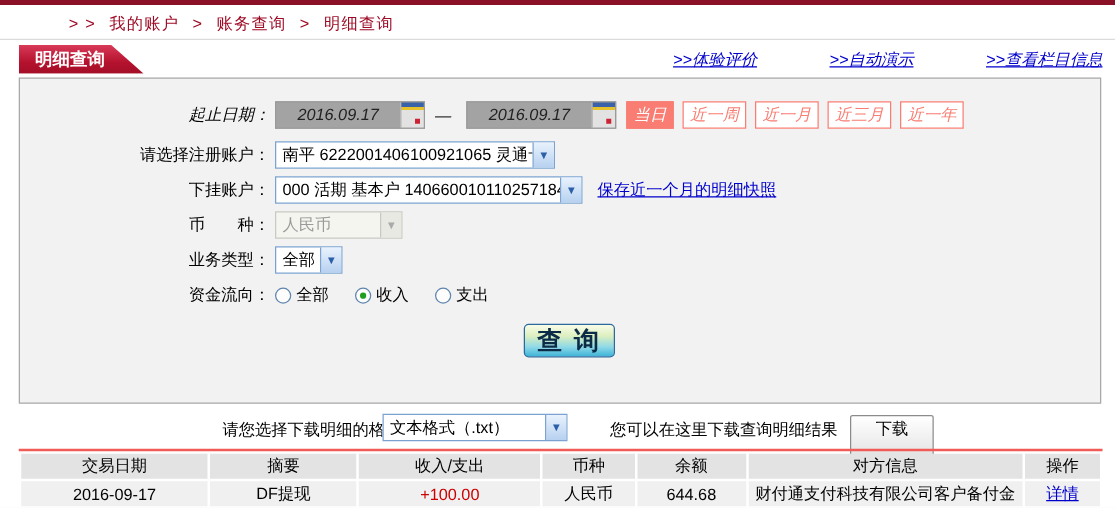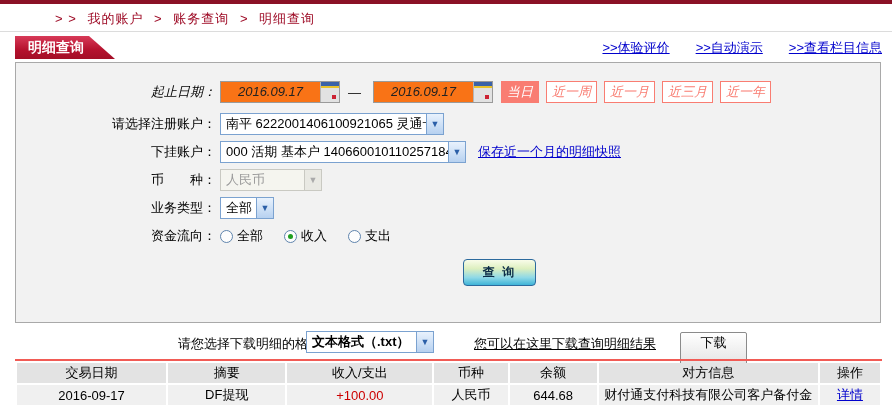--- a/index.html
+++ b/index.html
@@ -15,31 +15,31 @@
   .bc-sep { margin:0 6px; }
   .hr1 { position:absolute; left:0; top:31px; width:892px; border-top:1px solid #dcdcdc; }
 
   
   .tab { position:absolute; left:15px; top:36px; width:100px; height:23px;
          background:linear-gradient(180deg,#d83a58 0%,#b5122e 60%,#a30e26 100%);
          clip-path:polygon(0 0,74% 0,100% 100%,0 100%);
          color:#fff; font-weight:bold; font-size:14px; line-height:23px; padding-left:13px; }
 
   
-  .toplinks { position:absolute; top:39px; right:10px; display:flex; gap:26px; }
+  .toplinks { position:absolute; top:39px; right:10px; display:flex; gap:58px;font-style:italic; }
   .toplinks a { color:#0000cc; text-decoration:underline; cursor:pointer; white-space:nowrap; }
 
   
   .panel { position:absolute; left:15px; top:62px; width:866px; height:261px;
            background:#f2f2f2; border:1px solid #a9a9a9; }
   .frow { position:absolute; left:0; display:flex; align-items:center; height:24px; width:100%; }
   .flabel { width:200px; text-align:right; flex:0 0 200px; }
 
   
-  .datebox { display:flex; width:120px; height:22px; border:1px solid #9a9a9a; background:#f97316; margin-left:4px; }
+  .datebox { display:flex; width:120px; height:22px; border:1px solid #9a9a9a; background:#a3a3a3; margin-left:4px; }
   .dateval { flex:1; text-align:center; line-height:20px; color:#222; }
   .calbtn { width:19px; height:100%; border-left:1px solid #b5b5b5; cursor:pointer;
             background:linear-gradient(180deg,#3a62a8 0 4px,#e8c22a 4px 6px,#e2e2e2 6px 100%); position:relative; }
   .calbtn::after { content:''; position:absolute; right:3px; bottom:3px; width:4px; height:4px; background:#c23; }
   .dash { margin:0 8px; color:#333; }
 
   
   .rangebtns { display:flex; gap:7px; margin-left:8px; }
   .rbtn { height:22px; padding:0 5px; line-height:20px; text-align:center; cursor:pointer;
           background:#fff; border:1px solid #f97d72; color:#f97d72; white-space:nowrap; }
@@ -59,27 +59,27 @@
   
   .radiogroup { display:flex; align-items:center; gap:21px; margin-left:4px; }
   .radioitem { display:flex; align-items:center; gap:4px; cursor:pointer; }
   .radio { width:13px; height:13px; border:1px solid #5f84ad; border-radius:50%; background:#fdfdfd;
            display:inline-flex; align-items:center; justify-content:center; }
   .radio.checked::after { content:''; width:5px; height:5px; border-radius:50%; background:#1f9e1f; }
 
   
   .qbtn { position:absolute; left:403px; top:196px; width:73px; height:27px; border:1px solid #2c6a9d; border-radius:4px;
           background:linear-gradient(180deg,#f9fce9 0%,#ddefbf 35%,#8fd9e7 70%,#3fb4d8 100%);
-          font-weight:bold; font-size:12px; color:#0b2b46; cursor:pointer;
-          display:flex; align-items:center; justify-content:center; letter-spacing:2px;margin-left:44px; }
+          font-weight:bold; font-size:20px; color:#0b2b46; cursor:pointer;
+          display:flex; align-items:center; justify-content:center; letter-spacing:2px; }
 
   
   .dl-label { position:absolute; left:178px; top:335px; }
-  .dl-sel  { position:absolute; left:306px; top:331px; width:128px; margin-left:0;font-weight:bold; }
-  .dl-hint { position:absolute; left:474px; top:335px;text-decoration:underline; }
+  .dl-sel  { position:absolute; left:306px; top:331px; width:148px; margin-left:0; }
+  .dl-hint { position:absolute; left:488px; top:335px; }
   .dl-btn  { position:absolute; left:680px; top:332px; width:67px; height:36px; border:1px solid #8b8b8b; border-radius:2px;
              background:linear-gradient(180deg,#ffffff,#e2e2e2); cursor:pointer; text-align:center; line-height:19px; }
 
   
   .redline { position:absolute; left:15px; top:359px; width:867px; border-top:2px solid #f15b55; }
   .rtable { position:absolute; left:15px; top:361px; width:867px; border-collapse:separate; border-spacing:2px; table-layout:fixed; }
   .rtable th { background:#e3e3e3; font-weight:normal; height:17px; padding:1px 2px; text-align:center; white-space:nowrap; }
   .rtable td { background:#f0f0f0; height:17px; padding:1px 2px; text-align:center; white-space:nowrap; }
   .amt-in { color:#cc0000; }
   .detail-link { color:#0000cc; text-decoration:underline; cursor:pointer; }

